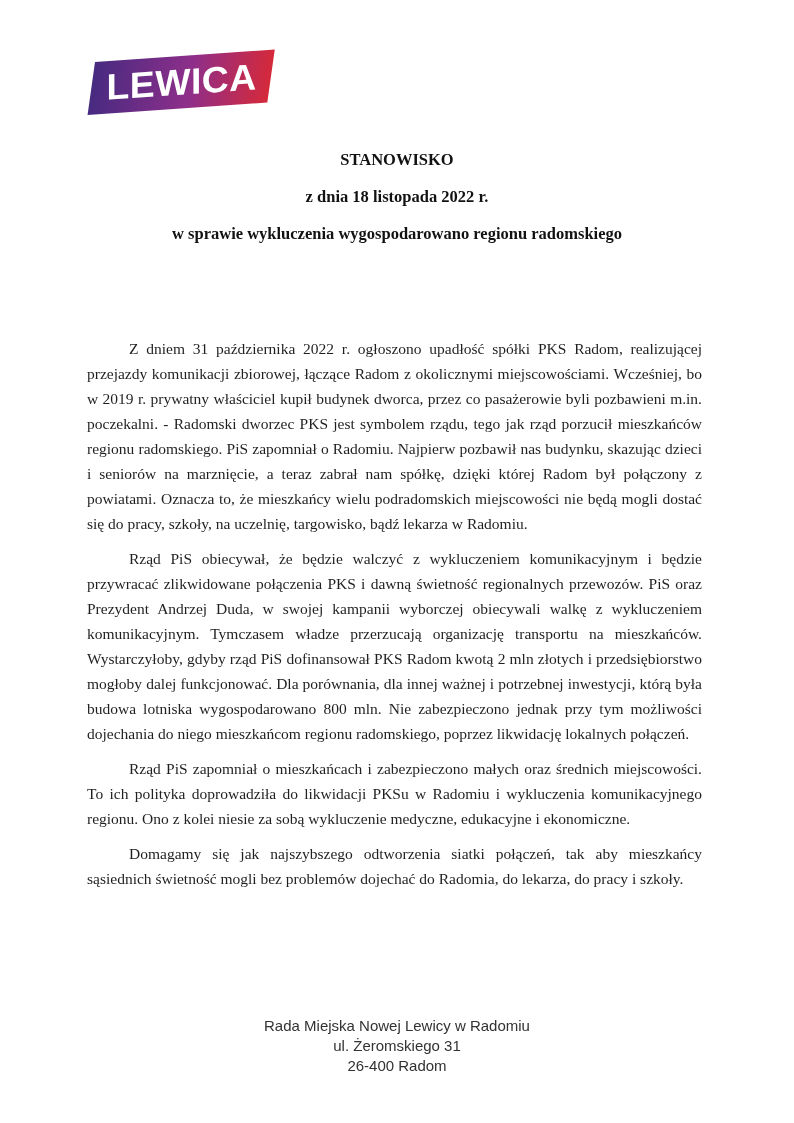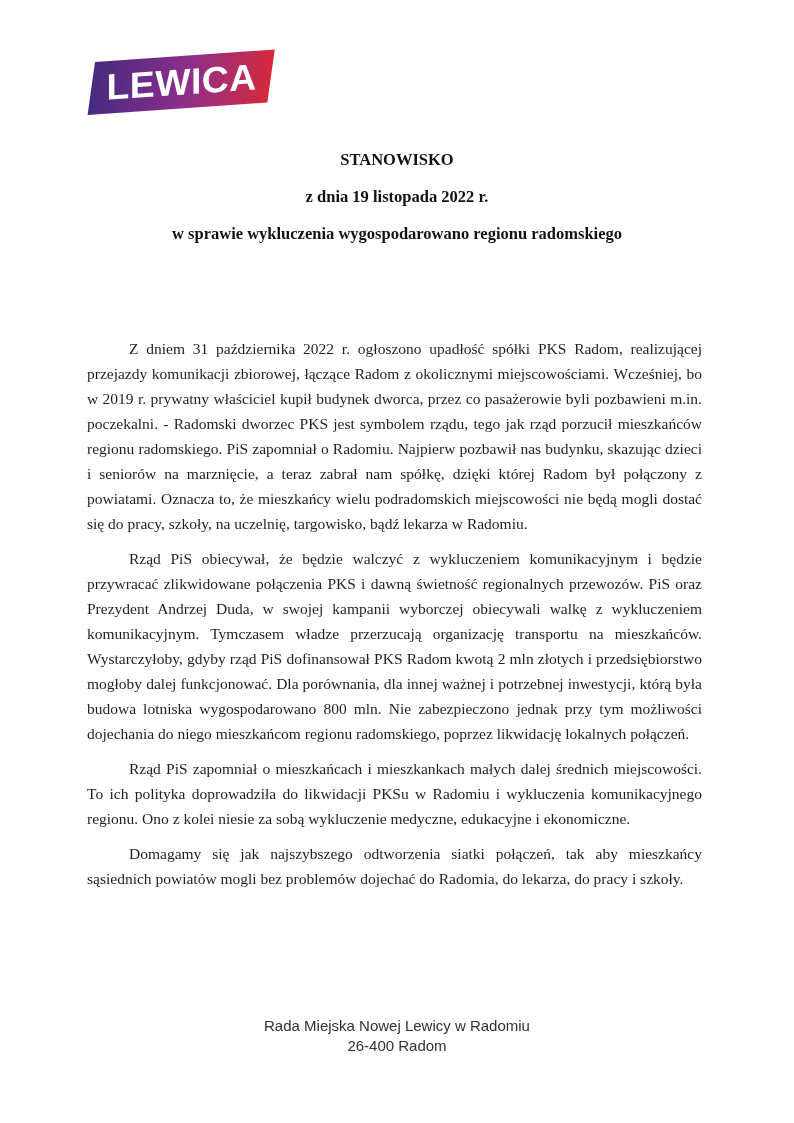--- a/index.html
+++ b/index.html
@@ -92,29 +92,30 @@
 <body>
 
 <div class="page">
 
   <div class="logo-banner" style="background: linear-gradient(90deg, rgb(71, 42, 128) 0%, rgb(142, 47, 138) 55%, rgb(213, 41, 58) 100%);">
     <span class="logo-text" style="color: rgb(255, 255, 255);">LEWICA</span>
   </div>
 
   <div class="heading">
     <div class="heading-line">STANOWISKO</div>
-    <div class="heading-line">z dnia 19 listopada 2022 r.</div>
+    <div class="heading-line">z dnia 18 listopada 2022 r.</div>
     <div class="heading-line">w sprawie wykluczenia wygospodarowano regionu radomskiego</div>
   </div>
 
   <div class="body-text">
     <p>Z dniem 31 października 2022 r. ogłoszono upadłość spółki PKS Radom, realizującej przejazdy komunikacji zbiorowej, łączące Radom z okolicznymi miejscowościami. Wcześniej, bo w 2019 r. prywatny właściciel kupił budynek dworca, przez co pasażerowie byli pozbawieni m.in. poczekalni. - Radomski dworzec PKS jest symbolem rządu, tego jak rząd porzucił mieszkańców regionu radomskiego. PiS zapomniał o Radomiu. Najpierw pozbawił nas budynku, skazując dzieci i seniorów na marznięcie, a teraz zabrał nam spółkę, dzięki której Radom był połączony z powiatami. Oznacza to, że mieszkańcy wielu podradomskich miejscowości nie będą mogli dostać się do pracy, szkoły, na uczelnię, targowisko, bądź lekarza w Radomiu.</p>
     <p>Rząd PiS obiecywał, że będzie walczyć z wykluczeniem komunikacyjnym i będzie przywracać zlikwidowane połączenia PKS i dawną świetność regionalnych przewozów. PiS oraz Prezydent Andrzej Duda, w swojej kampanii wyborczej obiecywali walkę z wykluczeniem komunikacyjnym. Tymczasem władze przerzucają organizację transportu na mieszkańców. Wystarczyłoby, gdyby rząd PiS dofinansował PKS Radom kwotą 2 mln złotych i przedsiębiorstwo mogłoby dalej funkcjonować. Dla porównania, dla innej ważnej i potrzebnej inwestycji, którą była budowa lotniska wygospodarowano 800 mln. Nie zabezpieczono jednak przy tym możliwości dojechania do niego mieszkańcom regionu radomskiego, poprzez likwidację lokalnych połączeń.</p>
-    <p>Rząd PiS zapomniał o mieszkańcach i mieszkankach małych dalej średnich miejscowości. To ich polityka doprowadziła do likwidacji PKSu w Radomiu i wykluczenia komunikacyjnego regionu. Ono z kolei niesie za sobą wykluczenie medyczne, edukacyjne i ekonomiczne.</p>
-    <p>Domagamy się jak najszybszego odtworzenia siatki połączeń, tak aby mieszkańcy sąsiednich powiatów mogli bez problemów dojechać do Radomia, do lekarza, do pracy i szkoły.</p>
+    <p>Rząd PiS zapomniał o mieszkańcach i zabezpieczono małych oraz średnich miejscowości. To ich polityka doprowadziła do likwidacji PKSu w Radomiu i wykluczenia komunikacyjnego regionu. Ono z kolei niesie za sobą wykluczenie medyczne, edukacyjne i ekonomiczne.</p>
+    <p>Domagamy się jak najszybszego odtworzenia siatki połączeń, tak aby mieszkańcy sąsiednich świetność mogli bez problemów dojechać do Radomia, do lekarza, do pracy i szkoły.</p>
   </div>
 
   <div class="footer">
     <div>Rada Miejska Nowej Lewicy w Radomiu</div>
+    <div>ul. Żeromskiego 31</div>
     <div>26-400 Radom</div>
   </div>
 
 </div>
 
 </body></html>

